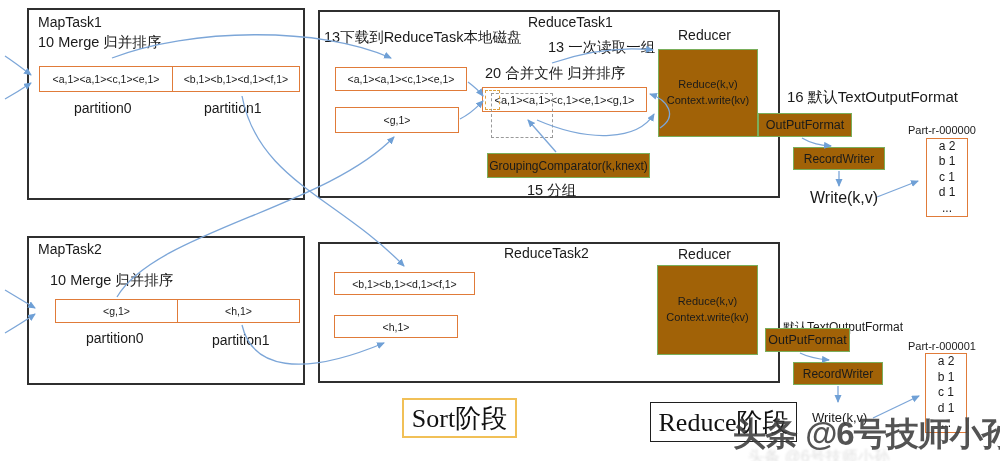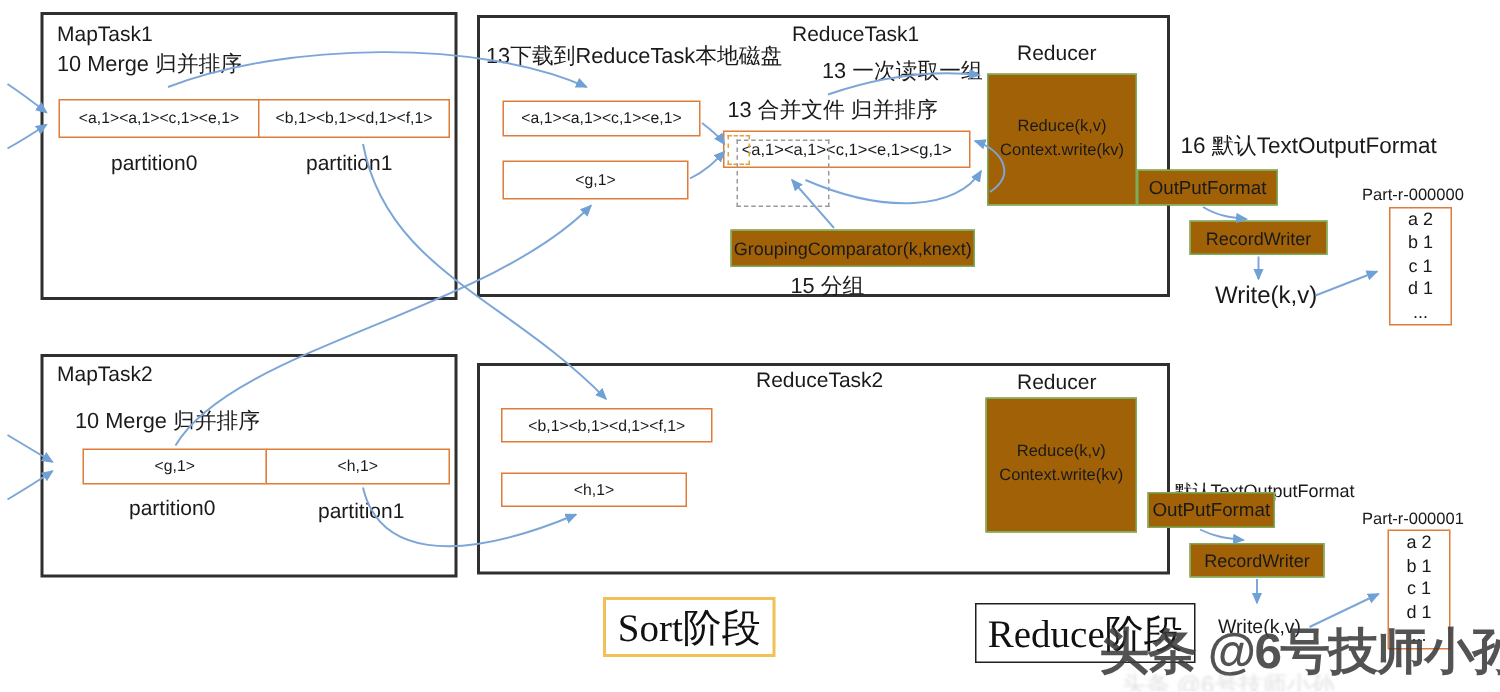--- a/index.html
+++ b/index.html
@@ -48,21 +48,21 @@
   <div class="abs ocell z20" style="left:177px;top:299px;width:123px;height:24px;">&lt;h,1&gt;</div>
   <div class="abs plabel z20" style="left:86px;top:330px;">partition0</div>
   <div class="abs plabel z20" style="left:212px;top:332px;">partition1</div>
 
   <div class="abs taskbox z10" style="left:318px;top:10px;width:462px;height:188px;"></div>
   <div class="abs title z20" style="left:528px;top:14px;">ReduceTask1</div>
   <div class="abs cnlabel z20" style="left:324px;top:28px;">13下载到ReduceTask本地磁盘</div>
   <div class="abs cnlabel z20" style="left:548px;top:38px;">13 一次读取一组</div>
   <div class="abs ocell z20" style="left:335px;top:67px;width:132px;height:24px;">&lt;a,1&gt;&lt;a,1&gt;&lt;c,1&gt;&lt;e,1&gt;</div>
   <div class="abs ocell z20" style="left:335px;top:107px;width:124px;height:26px;">&lt;g,1&gt;</div>
-  <div class="abs cnlabel z20" style="left:485px;top:64px;">13 合并文件 归并排序</div>
+  <div class="abs cnlabel z20" style="left:485px;top:64px;">20 合并文件 归并排序</div>
   <div class="abs ocell z20" style="left:482px;top:87px;width:165px;height:25px;font-size:11px;">&lt;a,1&gt;&lt;a,1&gt;&lt;c,1&gt;&lt;e,1&gt;&lt;g,1&gt;</div>
   <div class="abs dashedorange z20" style="left:485px;top:90px;width:15px;height:20px;"></div>
   <div class="abs dashedgray z20" style="left:491px;top:93px;width:62px;height:45px;"></div>
   <div class="abs gcell z20" style="left:487px;top:153px;width:163px;height:25px;">GroupingComparator(k,knext)</div>
   <div class="abs cnlabel z20" style="left:527px;top:181px;">15 分组</div>
   <div class="abs title z20" style="left:678px;top:27px;">Reducer</div>
   <div class="abs gcell reducerbody z20" style="left:658px;top:49px;width:100px;height:88px;">
     <span>Reduce(k,v)</span>
     <span>Context.write(kv)</span>
   </div>

